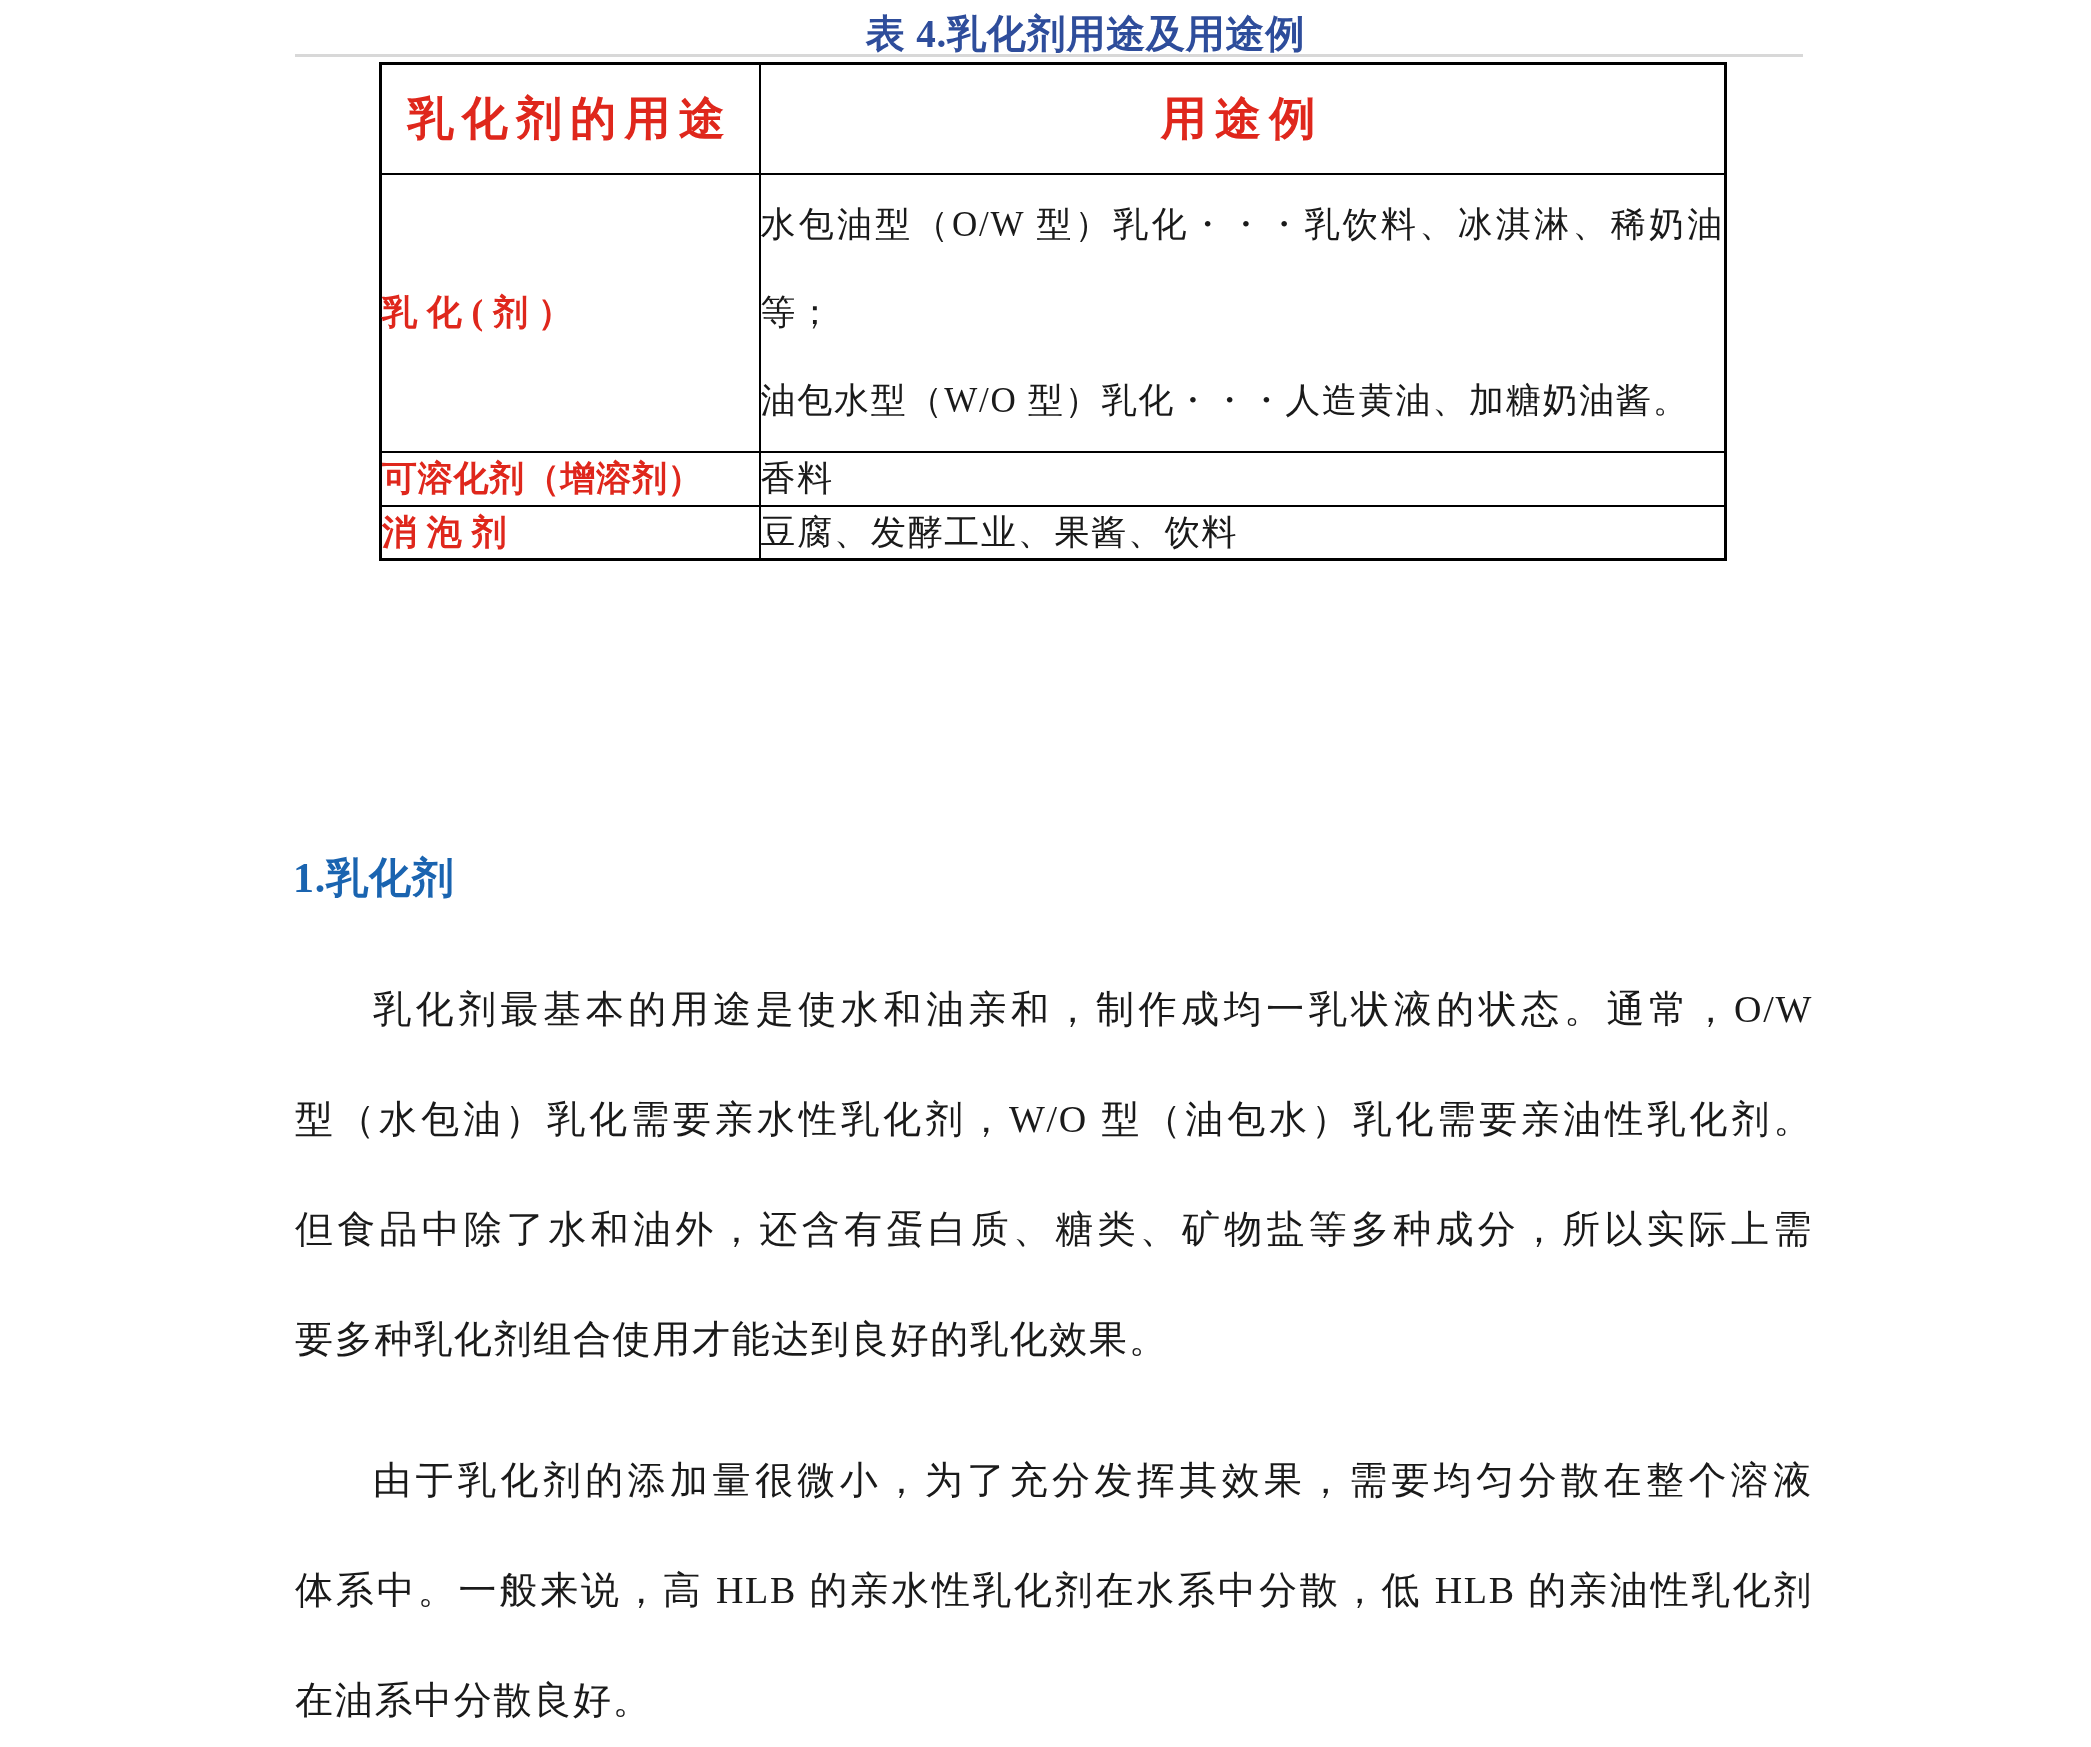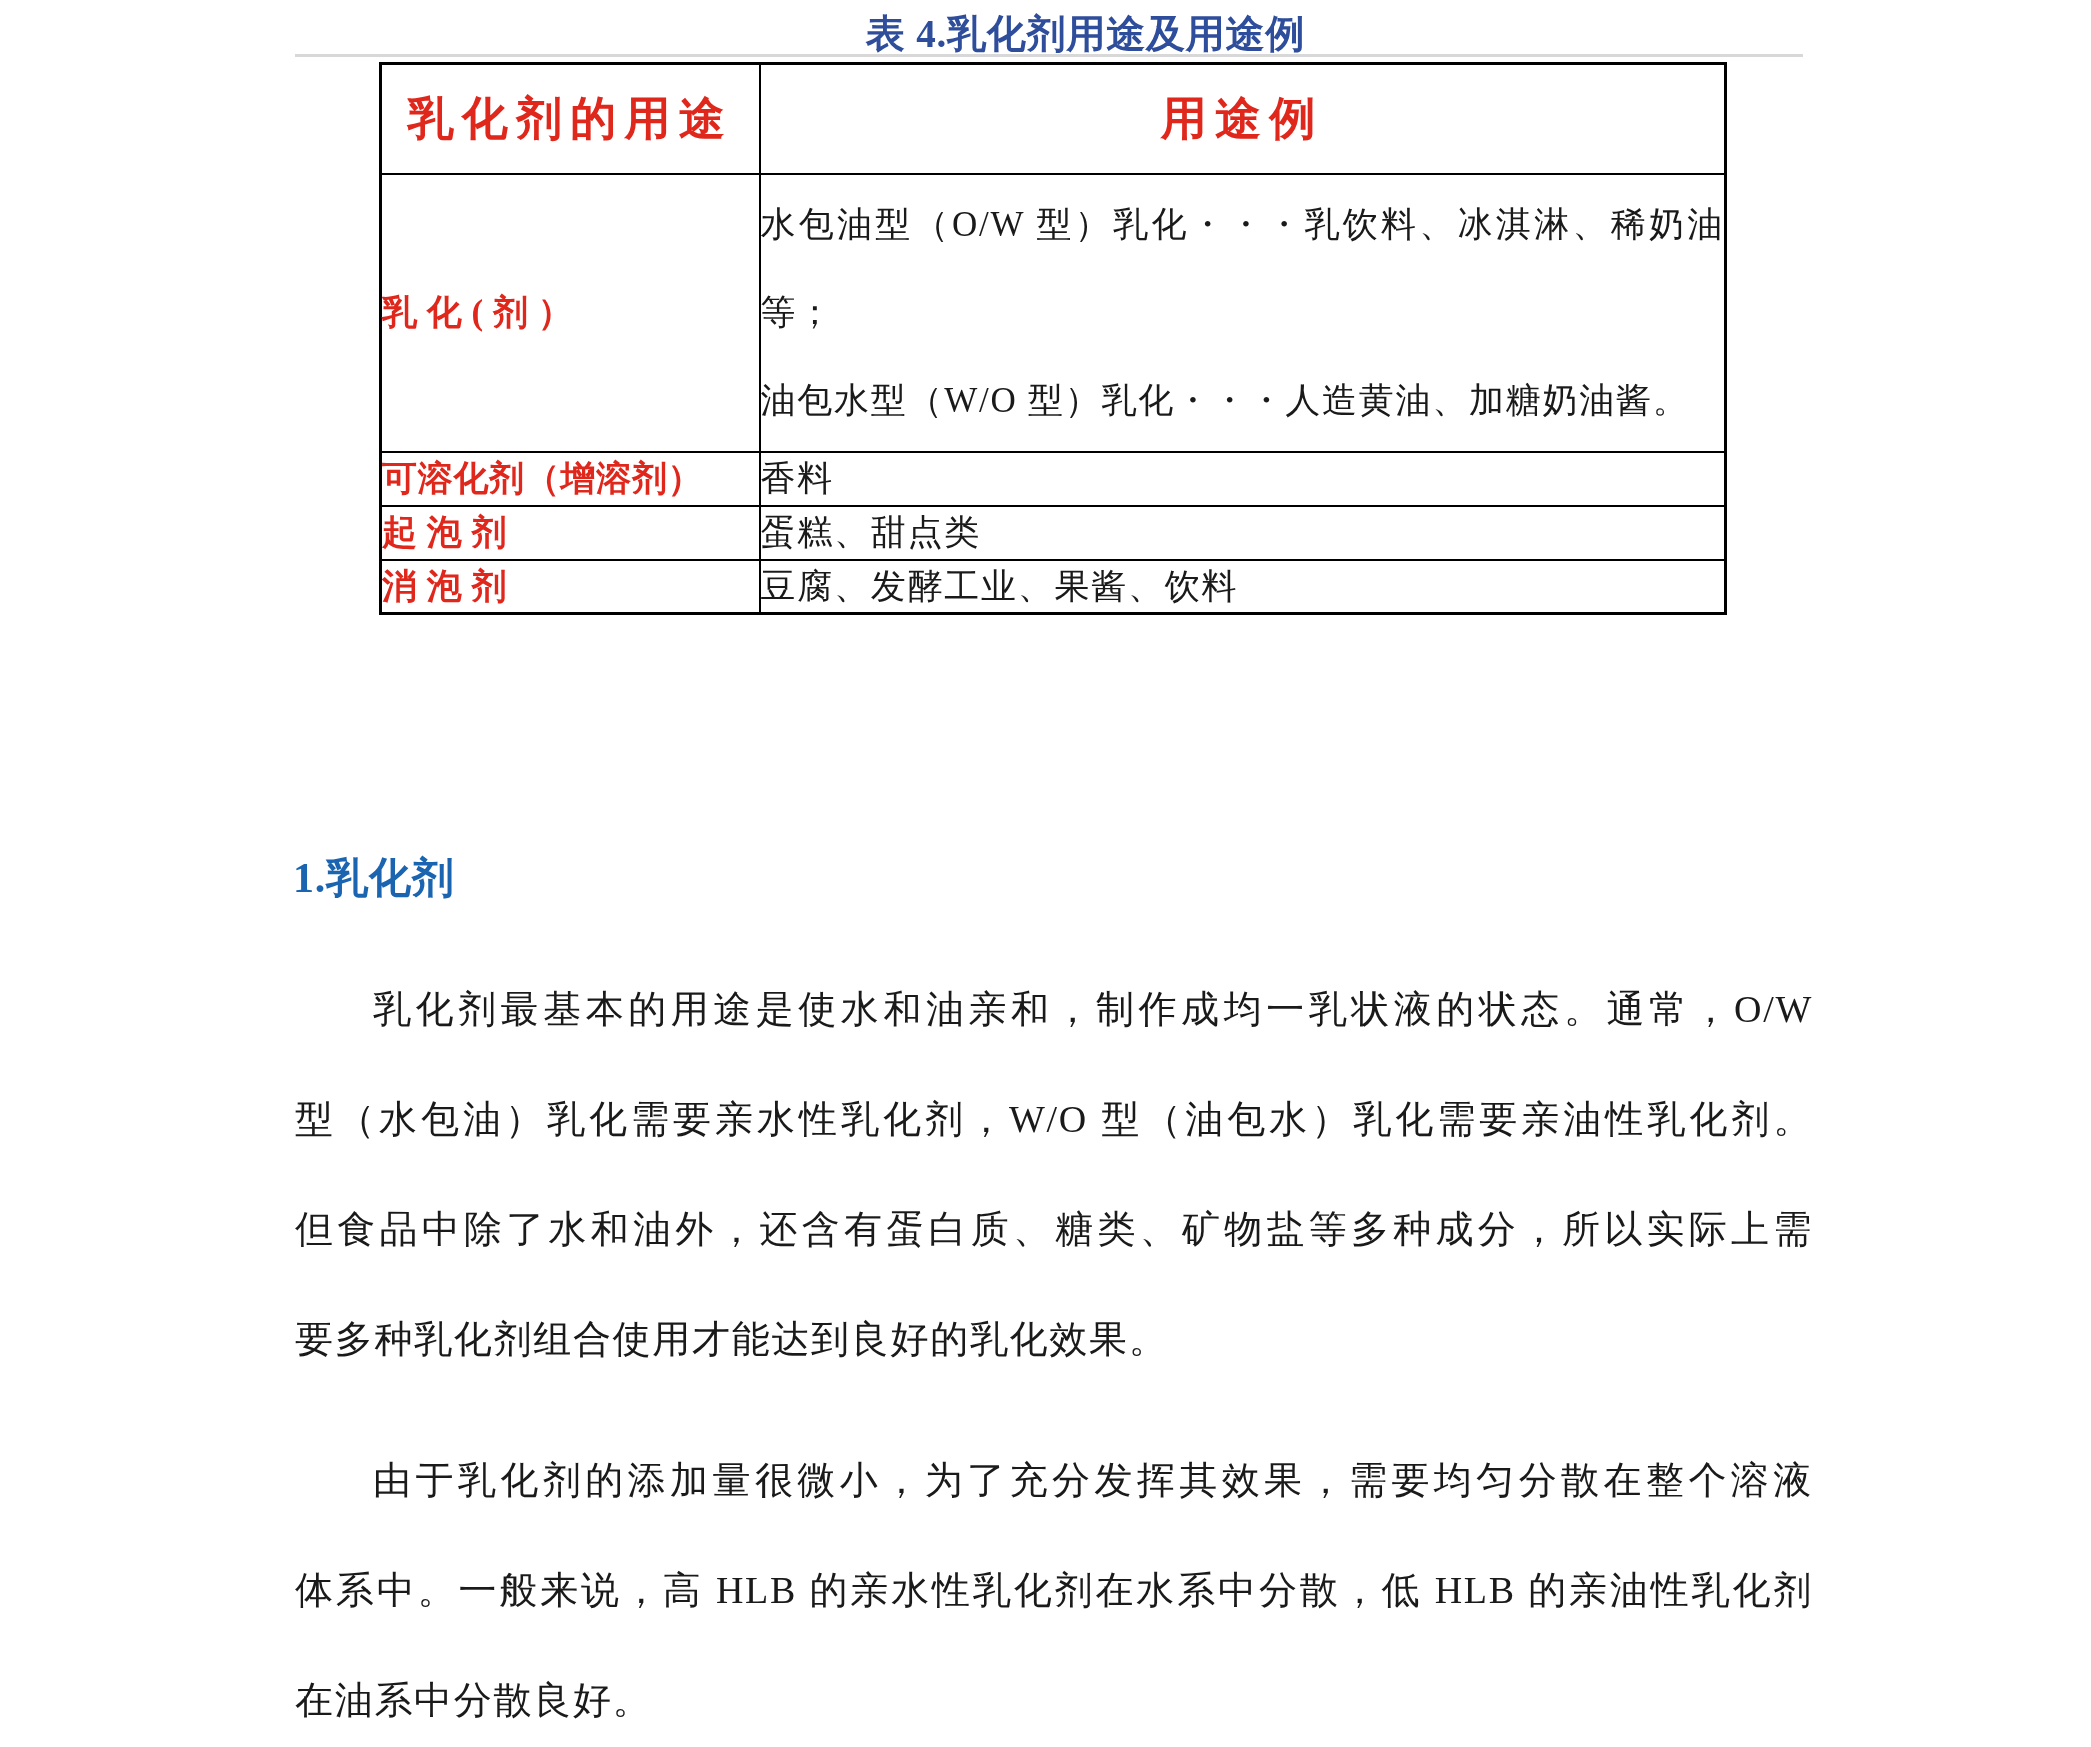--- a/index.html
+++ b/index.html
@@ -157,24 +157,20 @@
           <div class="cellline">油包水型（W/O 型）乳化・・・人造黄油、加糖奶油酱。</div>
         </td>
       </tr>
 
 
       <tr class="r-sm">
         <td class="label tight">可溶化剂（增溶剂）</td>
         <td class="content">香料</td>
       </tr>
 
-      <tr class="r-sm">
-        <td class="label">起泡剂</td>
-        <td class="content">蛋糕、甜点类</td>
-      </tr>
 
       <tr class="r-sm">
         <td class="label">消泡剂</td>
         <td class="content">豆腐、发酵工业、果酱、饮料</td>
       </tr>
 
 
     </tbody>
   </table>
 

